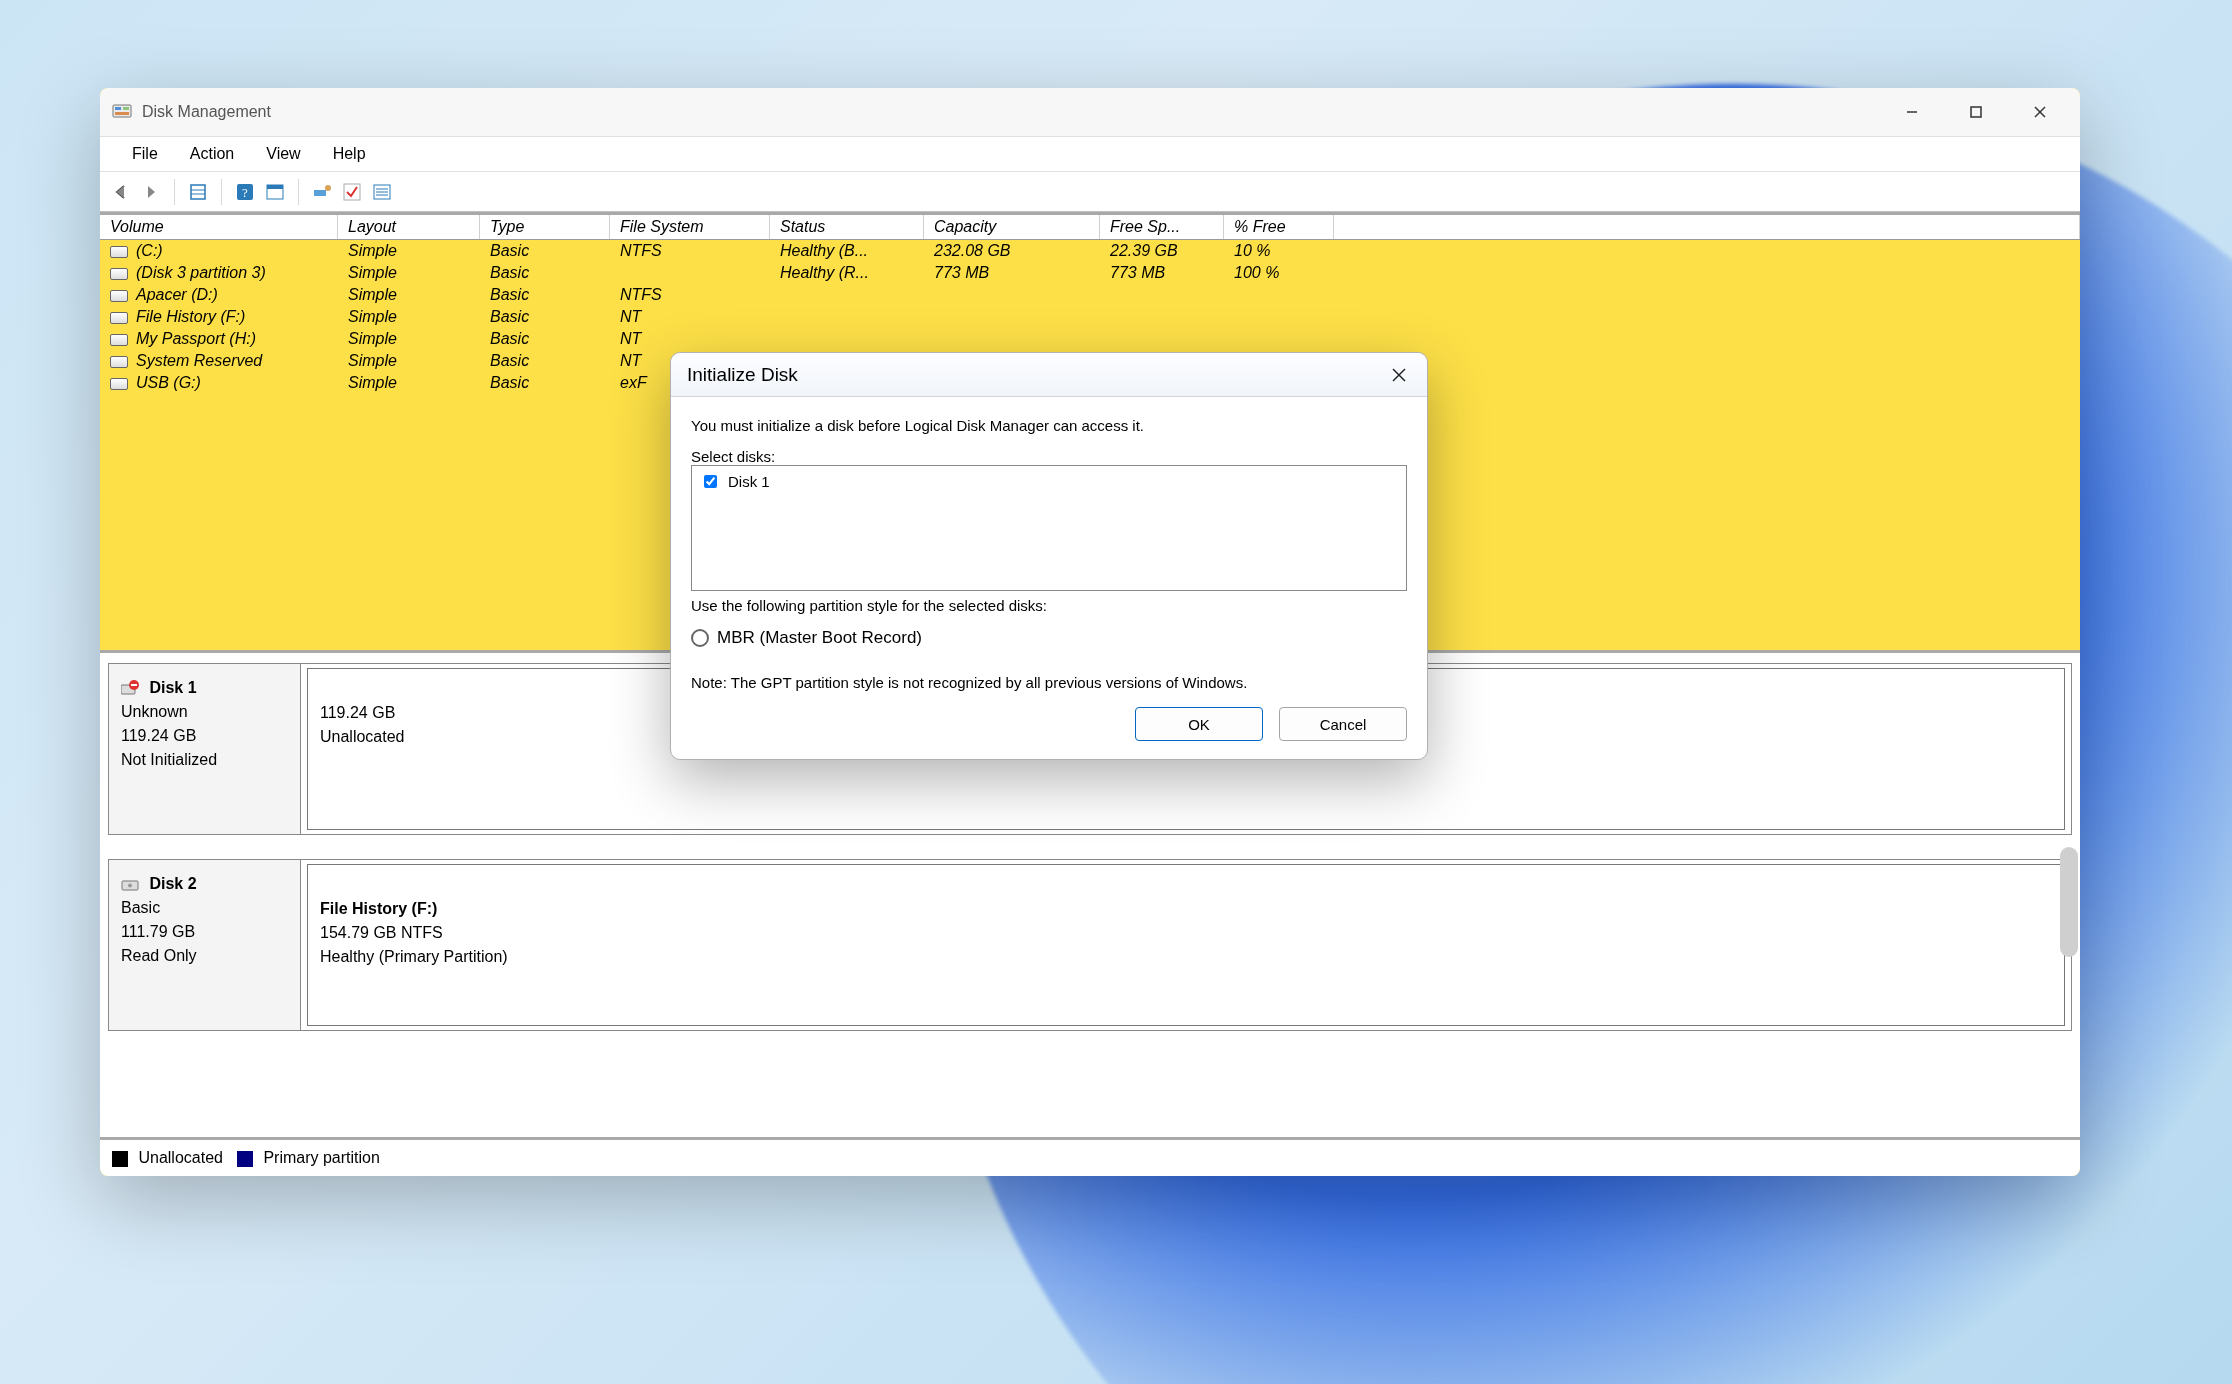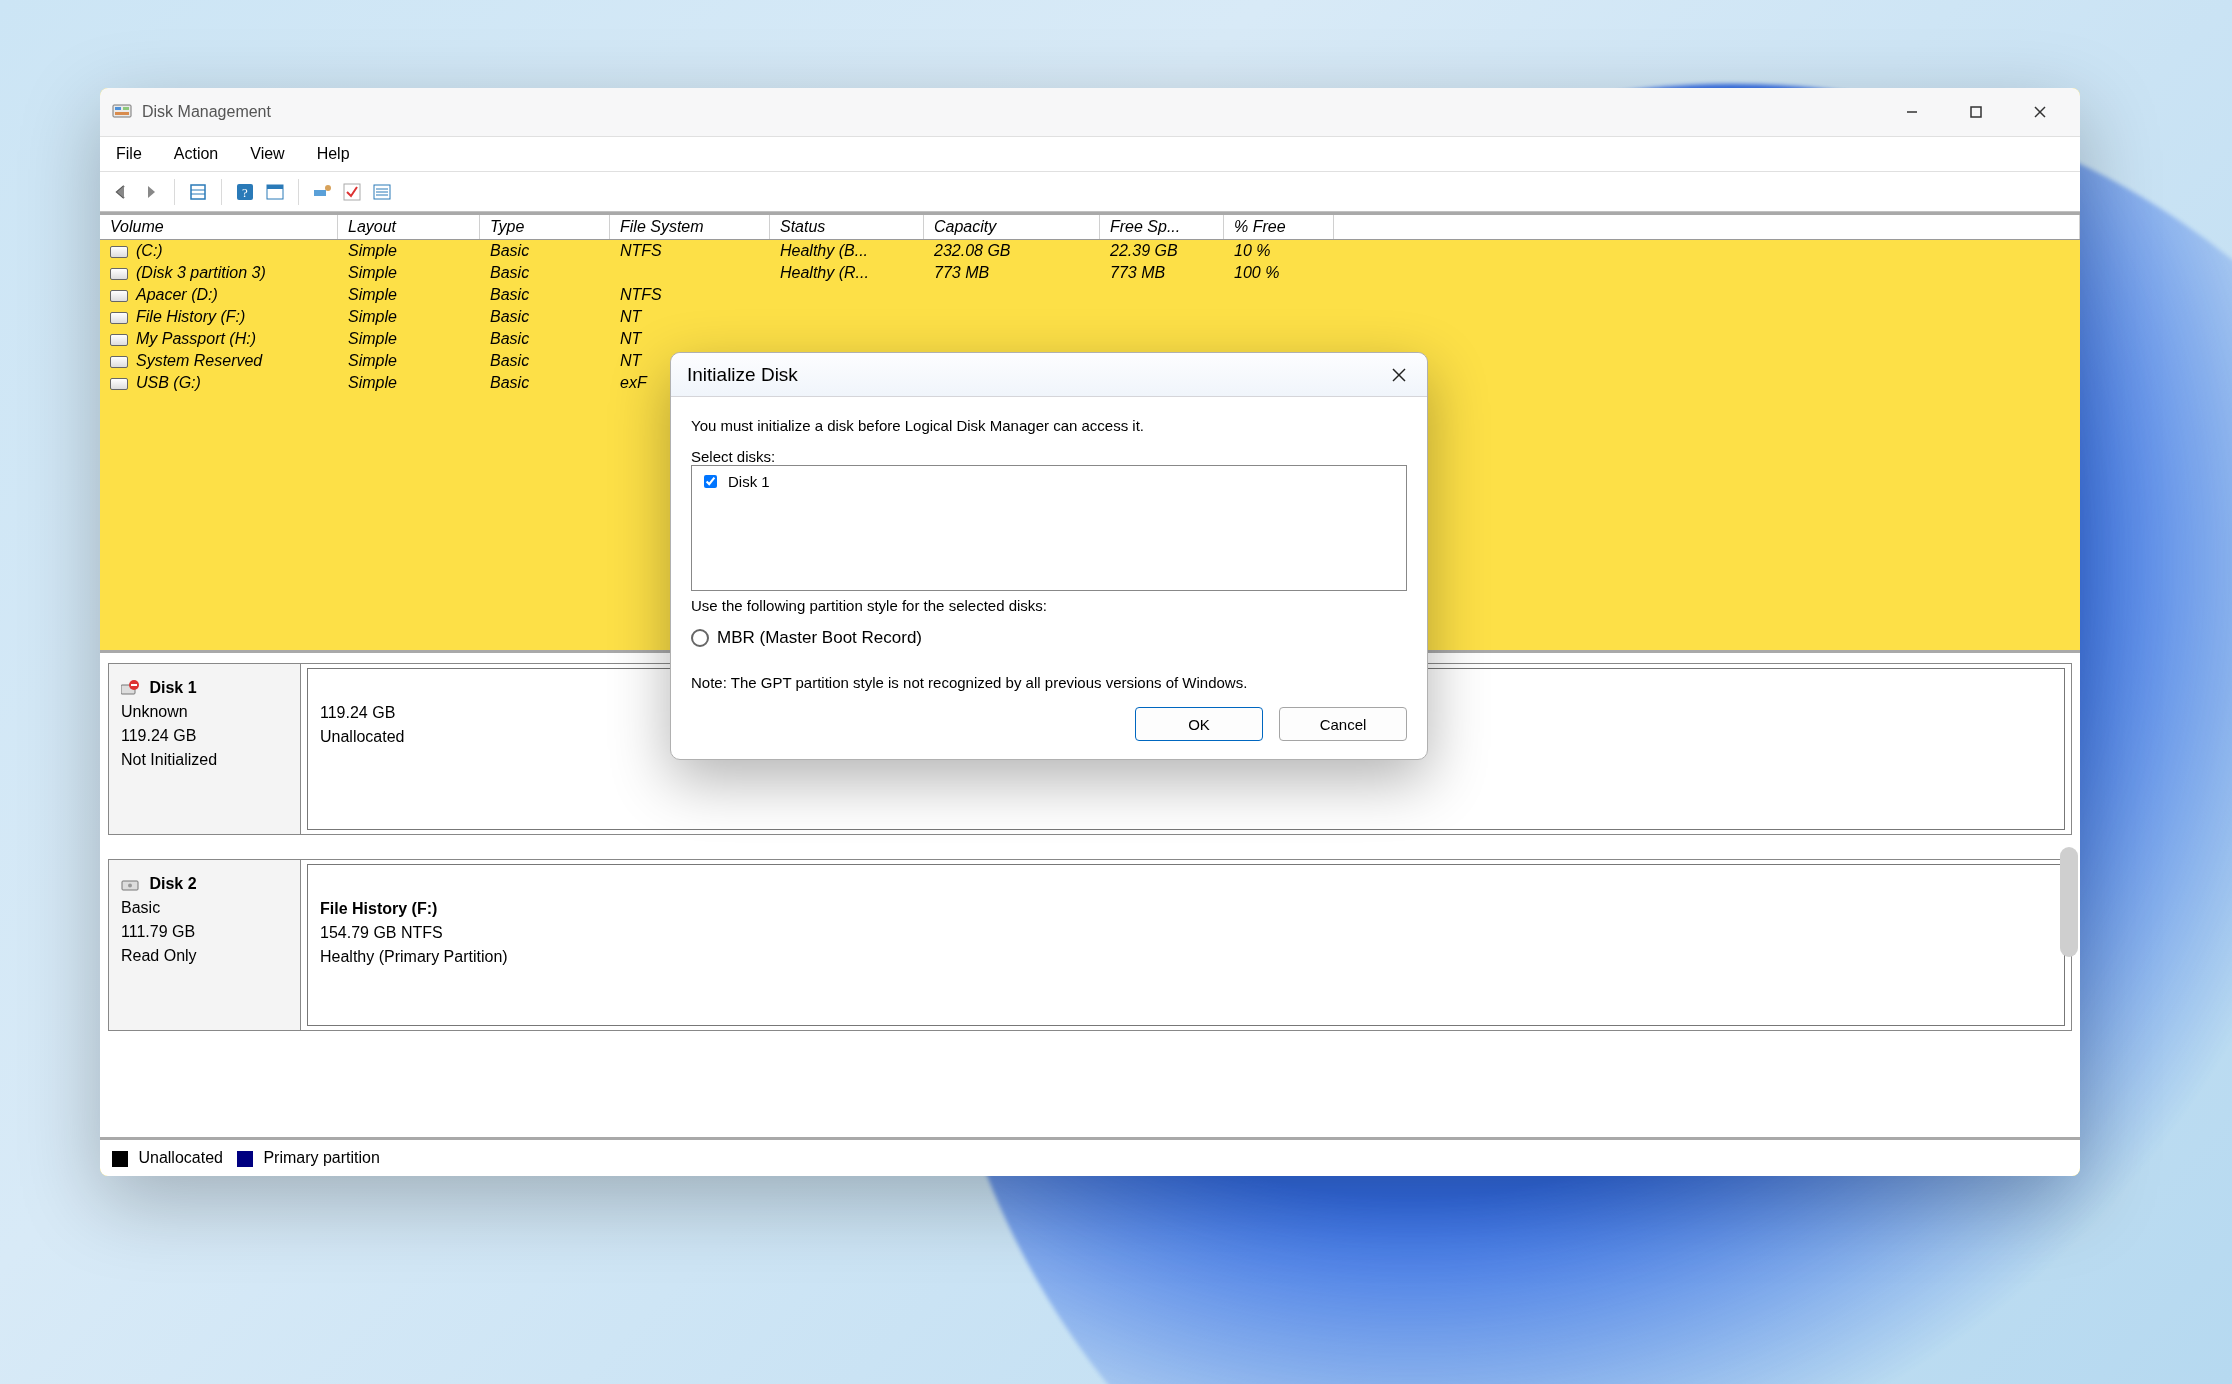--- a/index.html
+++ b/index.html
@@ -66,21 +66,21 @@
     display: flex;
     align-items: center;
     justify-content: center;
     color: #555;
   }
   .win-btn svg { display:block; }
 
   .menubar {
     display: flex;
     gap: 0;
-    padding: 2px 0;
+    padding: 2px 16px;
     border-top: 1px solid #e0e0e0;
     border-bottom: 1px solid #e0e0e0;
     background: #fff;
     height: 36px;
     align-items: center;
     font-size: 16px;
   }
   .menu-item { padding: 4px 16px; }
 
   .toolbar {

